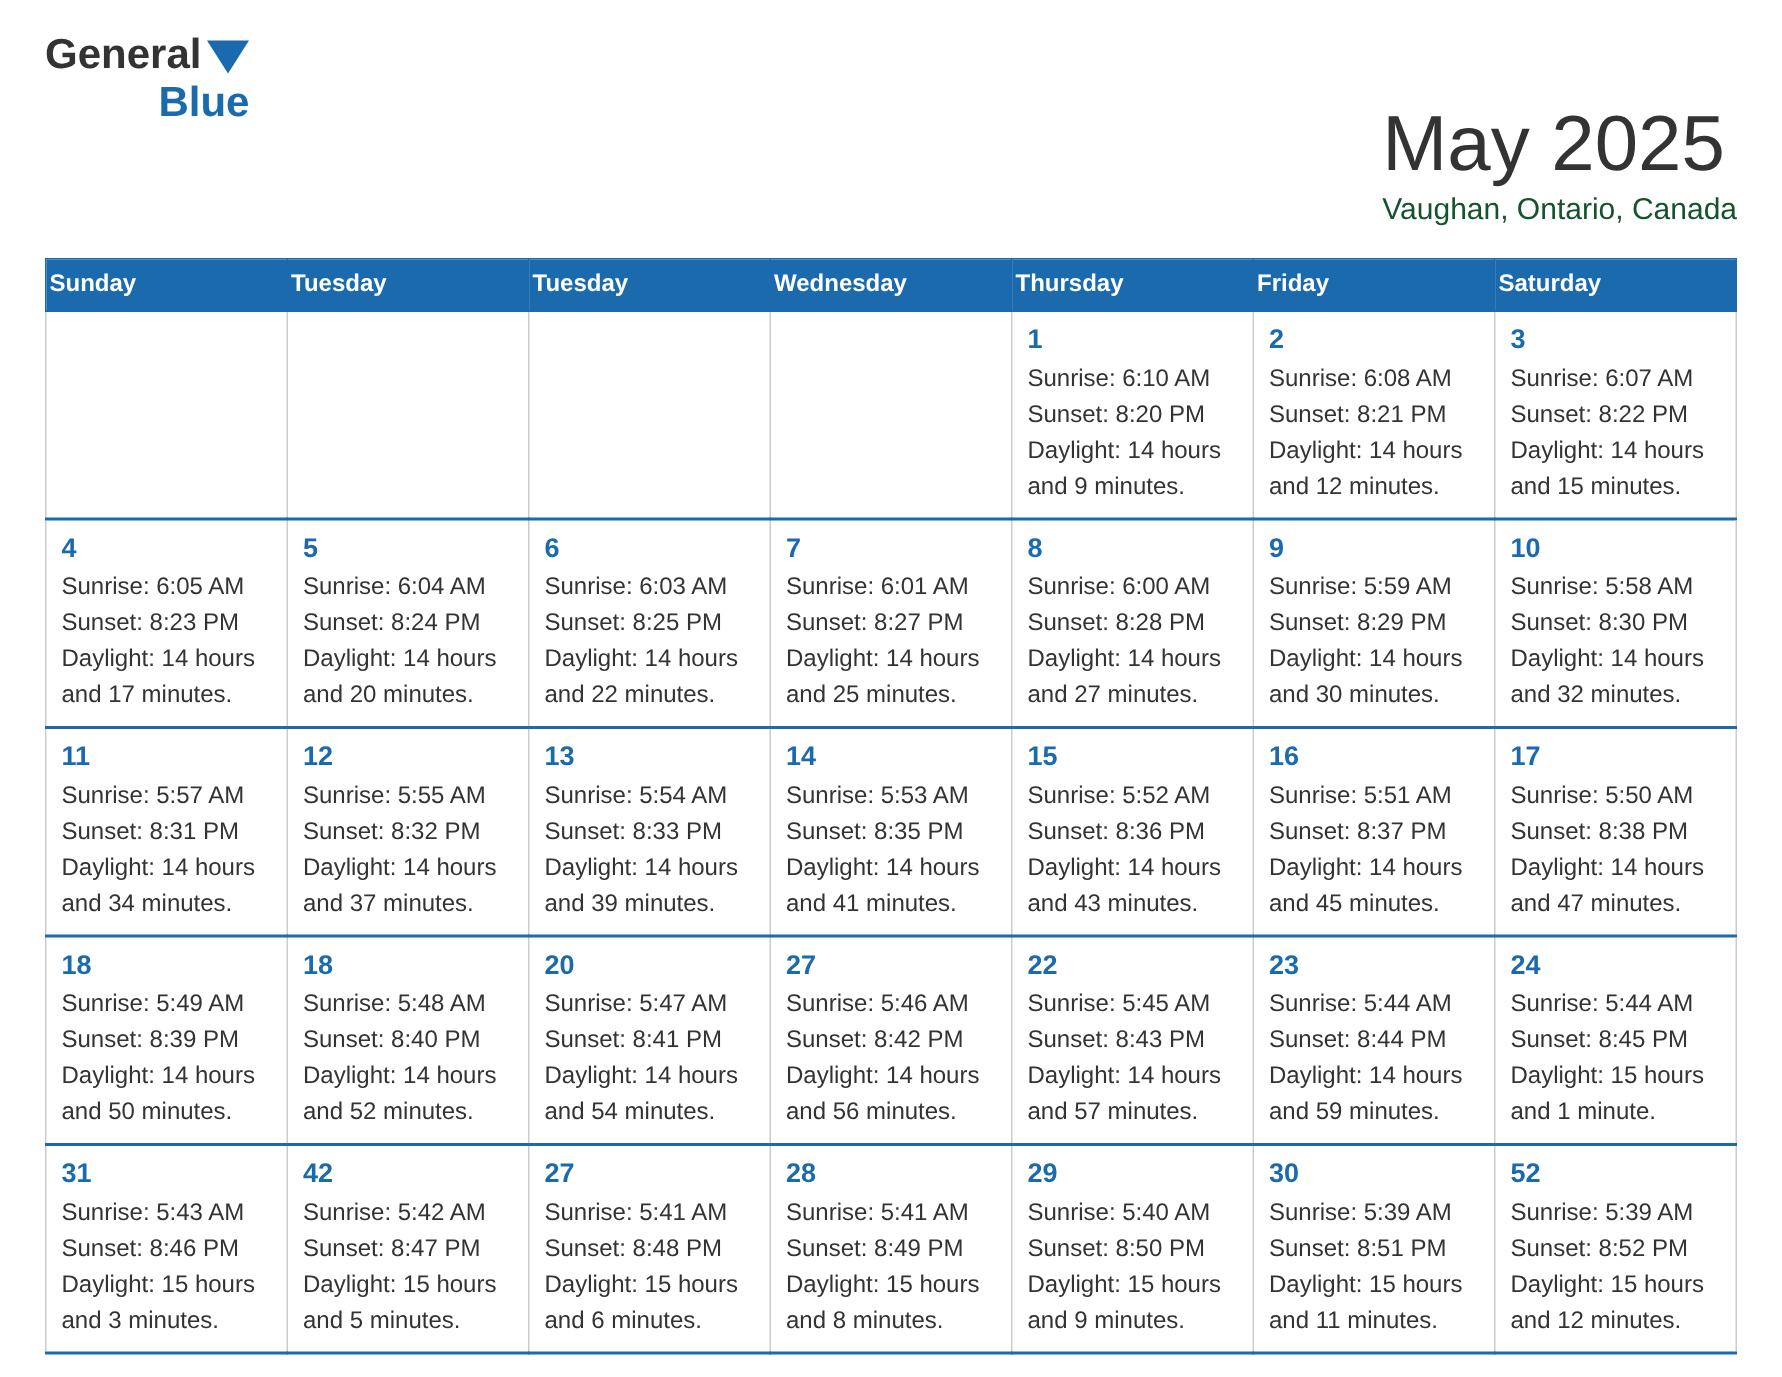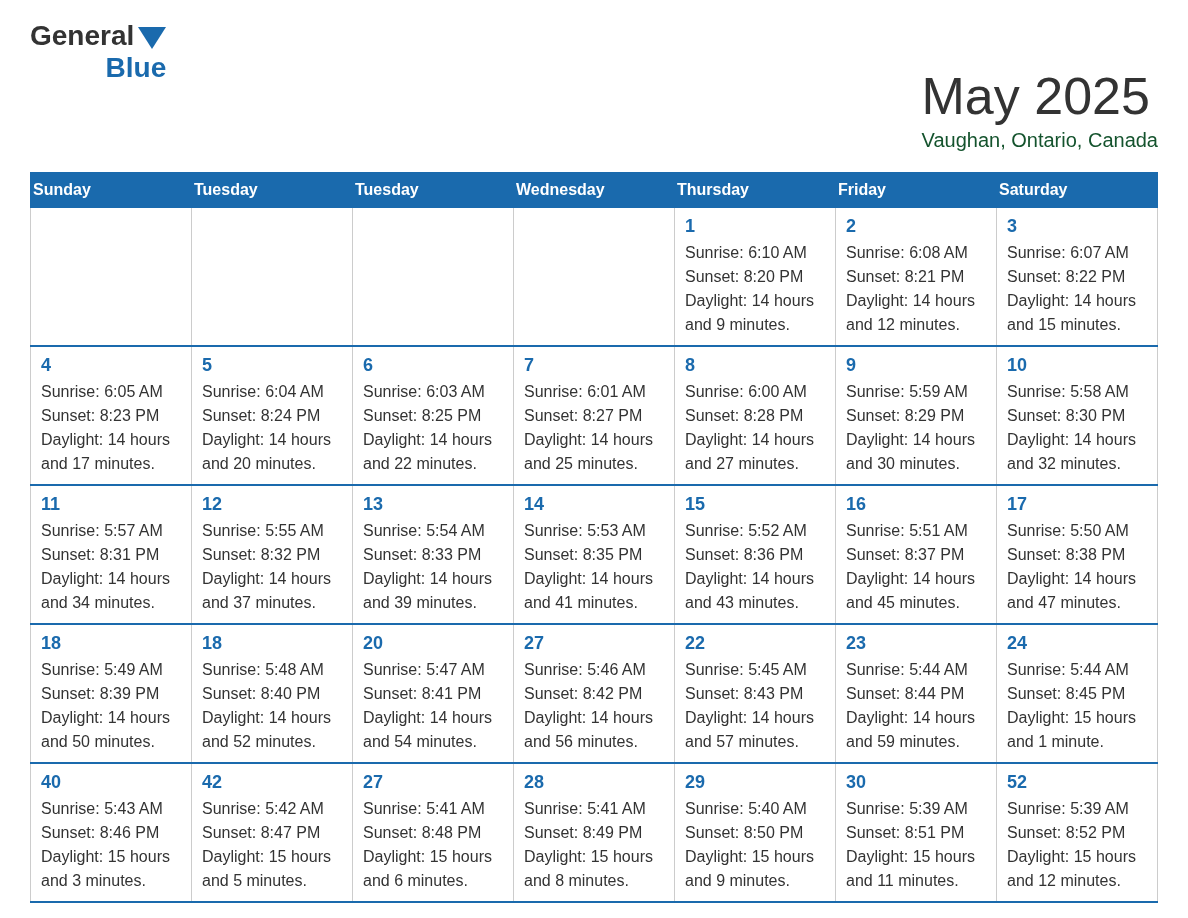--- a/index.html
+++ b/index.html
@@ -235,21 +235,21 @@
           <span class="day-number">23</span>
           <div class="day-info">Sunrise: 5:44 AM<br>Sunset: 8:44 PM<br>Daylight: 14 hours and 59 minutes.</div>
         </td>
         <td>
           <span class="day-number">24</span>
           <div class="day-info">Sunrise: 5:44 AM<br>Sunset: 8:45 PM<br>Daylight: 15 hours and 1 minute.</div>
         </td>
       </tr>
       <tr>
         <td>
-          <span class="day-number">40</span>
+          <span class="day-number">31</span>
           <div class="day-info">Sunrise: 5:43 AM<br>Sunset: 8:46 PM<br>Daylight: 15 hours and 3 minutes.</div>
         </td>
         <td>
           <span class="day-number">42</span>
           <div class="day-info">Sunrise: 5:42 AM<br>Sunset: 8:47 PM<br>Daylight: 15 hours and 5 minutes.</div>
         </td>
         <td>
           <span class="day-number">27</span>
           <div class="day-info">Sunrise: 5:41 AM<br>Sunset: 8:48 PM<br>Daylight: 15 hours and 6 minutes.</div>
         </td>

